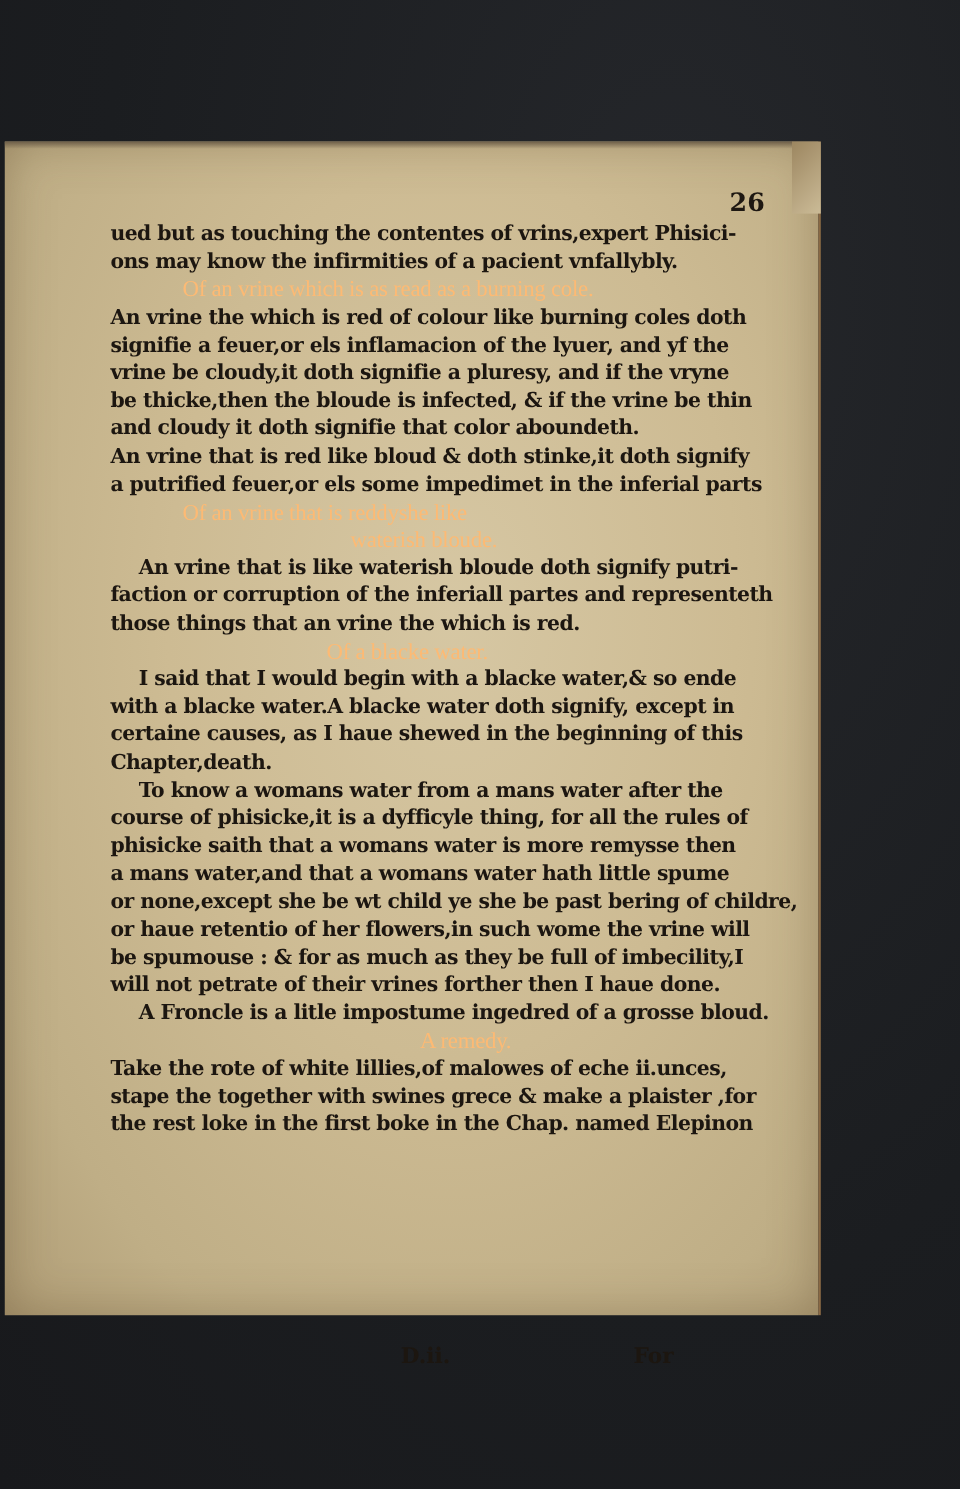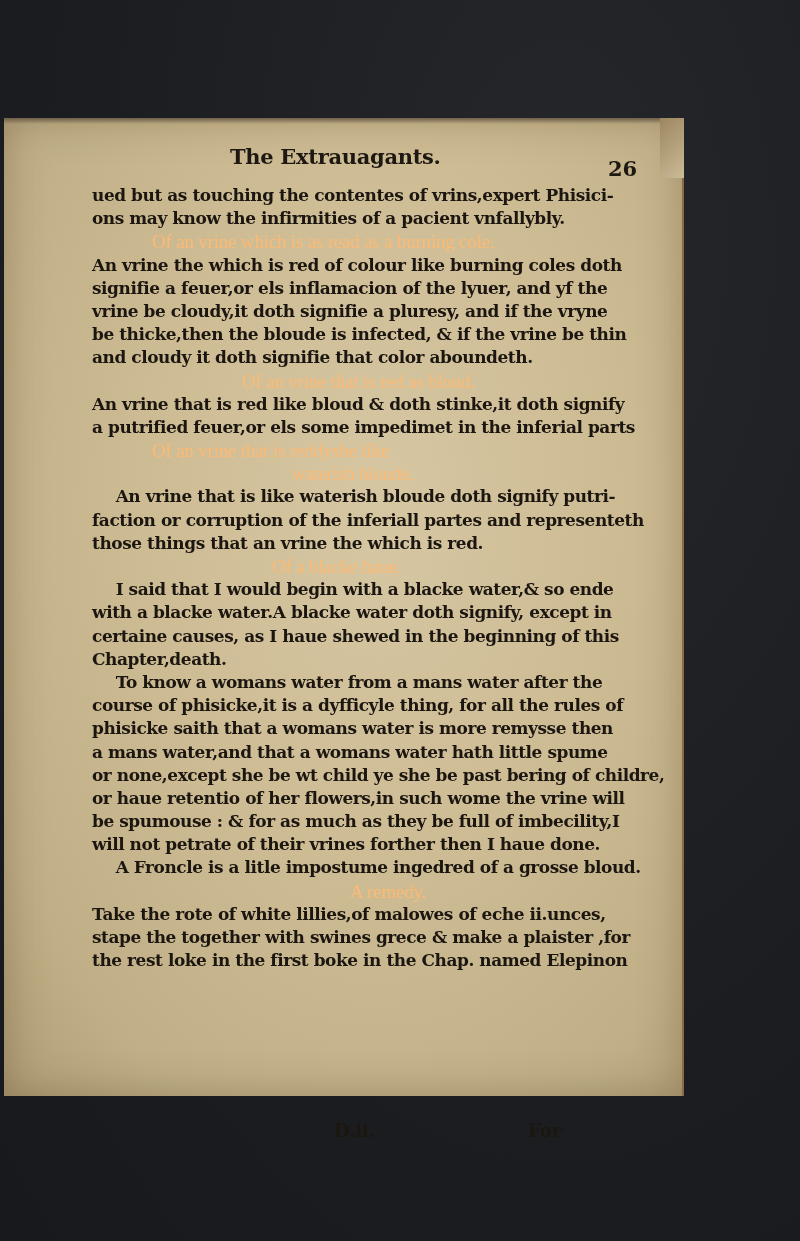--- a/index.html
+++ b/index.html
@@ -81,42 +81,40 @@
 </head>
 <body>
 
 <div class="backdrop"></div>
 
 <div class="page">
   <div class="page-fold"></div>
 </div>
 
 <div class="header">
-  <span class="running-title">The Extrauagants.</span>
   <span class="folio">26</span>
 </div>
 
 <div class="text-block">
   <div class="line" style="transform: scaleX(0.987);">ued but as touching the contentes of vrins,expert Phisici-</div>
   <div class="line" style="transform: scaleX(0.987);">ons may know the infirmities of a pacient vnfallybly.</div>
   <div class="line roman indent1">Of an vrine which is as read as a burning cole.</div>
   <div class="line" style="transform: scaleX(0.987);">An vrine the which is red of colour like burning coles doth</div>
   <div class="line" style="transform: scaleX(0.987);">signifie a feuer,or els inflamacion of the lyuer, and yf the</div>
   <div class="line" style="transform: scaleX(0.987);">vrine be cloudy,it doth signifie a pluresy, and if the vryne</div>
   <div class="line" style="transform: scaleX(0.987);">be thicke,then the bloude is infected, &amp; if the vrine be thin</div>
   <div class="line" style="transform: scaleX(0.987);">and cloudy it doth signifie that color aboundeth.</div>
-  <div class="line roman indent4">Of an vrine that is red as bloud.</div>
   <div class="line" style="transform: scaleX(0.987);">An vrine that is red like bloud &amp; doth stinke,it doth signify</div>
   <div class="line" style="transform: scaleX(0.987);">a putrified feuer,or els some impedimet in the inferial parts</div>
   <div class="line roman indent1">Of an vrine that is reddyshe like</div>
   <div class="line roman indent3">waterish bloude.</div>
   <div class="line indent5" style="transform: scaleX(0.986);">An vrine that is like waterish bloude doth signify putri-</div>
   <div class="line" style="transform: scaleX(0.987);">faction or corruption of the inferiall partes and representeth</div>
   <div class="line" style="transform: scaleX(0.987);">those things that an vrine the which is red.</div>
-  <div class="line roman indent2">Of a blacke haue.</div>
+  <div class="line roman indent2">Of a blacke water.</div>
   <div class="line indent5" style="transform: scaleX(0.986);">I said that I would begin with a blacke water,&amp; so ende</div>
   <div class="line" style="transform: scaleX(0.987);">with a blacke water.A blacke water doth signify, except in</div>
   <div class="line" style="transform: scaleX(0.987);">certaine causes, as I haue shewed in the beginning of this</div>
   <div class="line" style="transform: scaleX(0.987);">Chapter,death.</div>
   <div class="line indent5" style="transform: scaleX(0.986);">To know a womans water from a mans water after the</div>
   <div class="line" style="transform: scaleX(0.987);">course of phisicke,it is a dyfficyle thing, for all the rules of</div>
   <div class="line" style="transform: scaleX(0.987);">phisicke saith that a womans water is more remysse then</div>
   <div class="line" style="transform: scaleX(0.987);">a mans water,and that a womans water hath little spume</div>
   <div class="line" style="transform: scaleX(0.987);">or none,except she be wt child ye she be past bering of childre,</div>
   <div class="line" style="transform: scaleX(0.987);">or haue retentio of her flowers,in such wome the vrine will</div>

